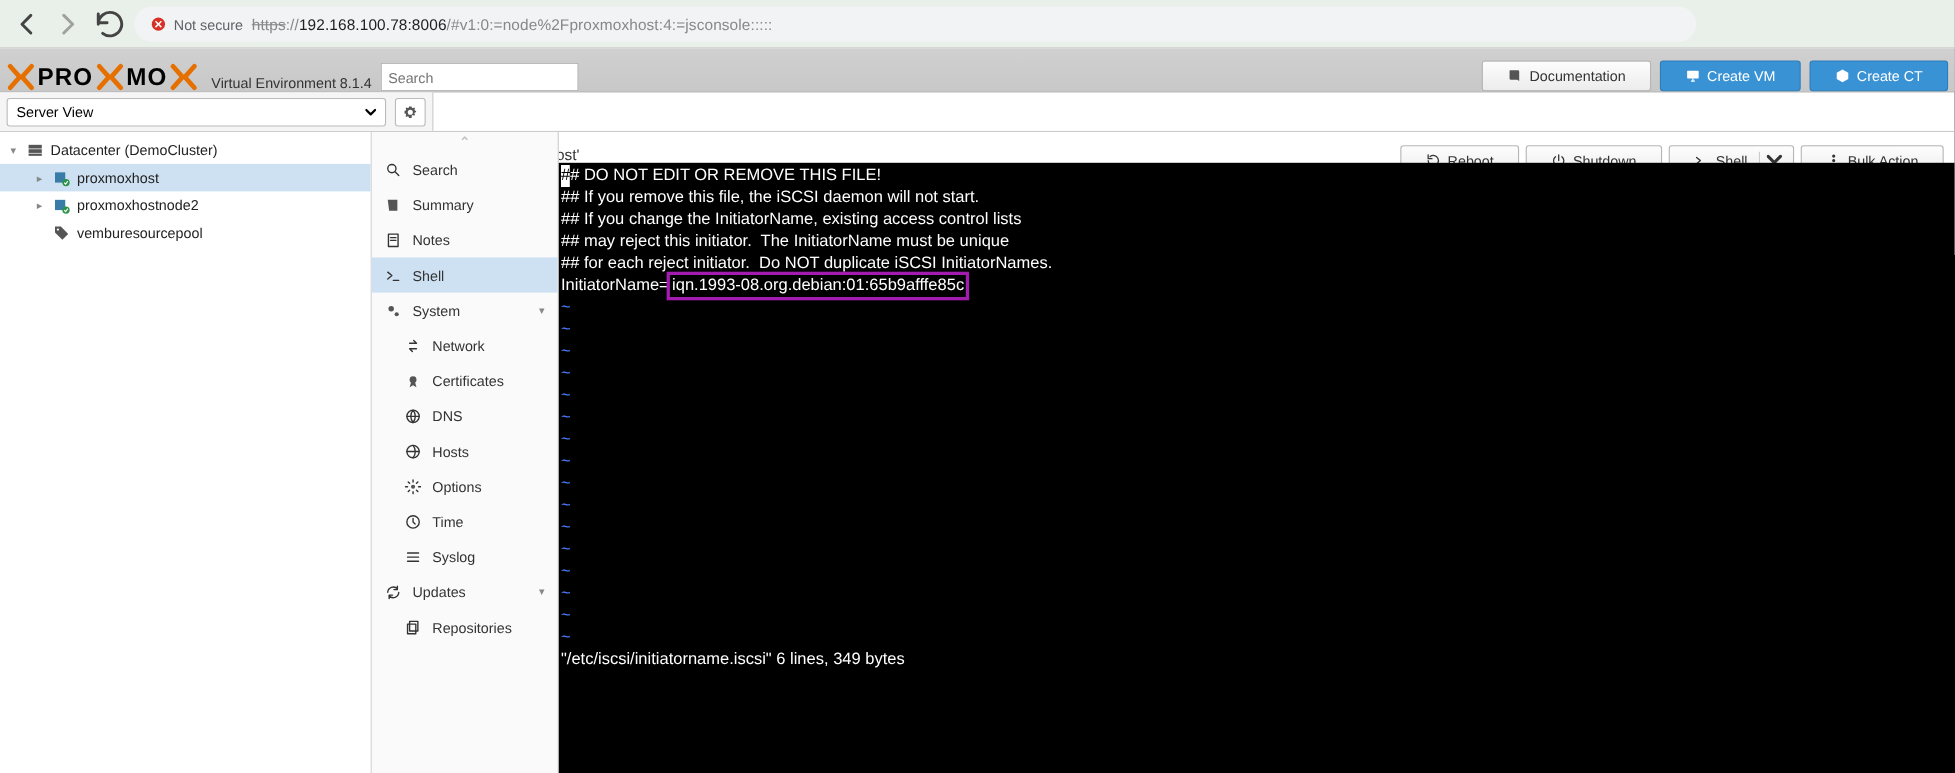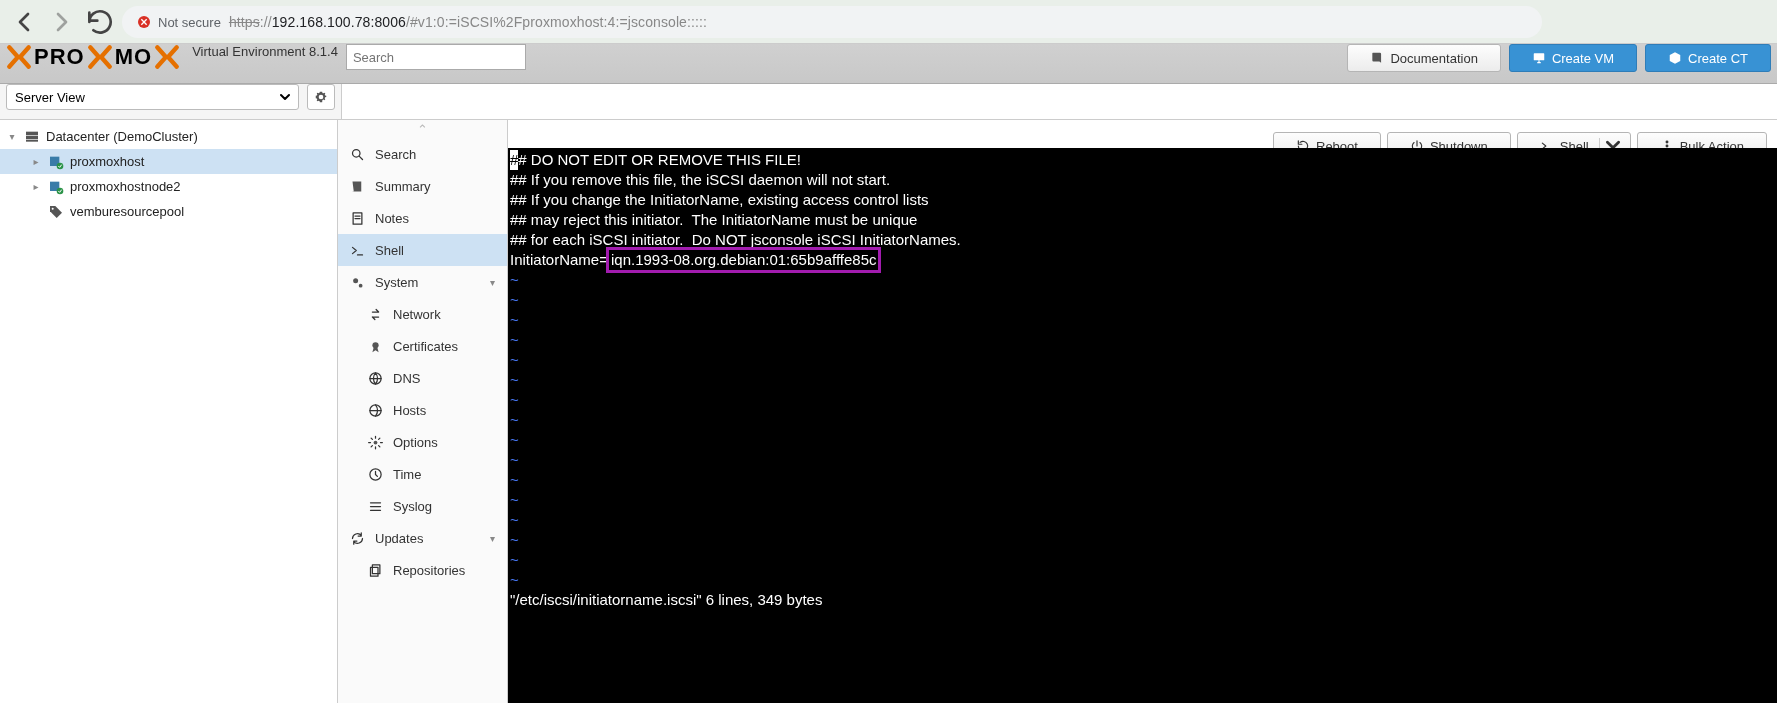--- a/index.html
+++ b/index.html
@@ -10,33 +10,33 @@
 .browser-bar .nav-btn { width: 32px; height: 32px; display:flex; align-items:center; justify-content:center; border:none; background:transparent; color:#444; border-radius:50%; cursor:pointer; font-size:18px; }
 .addr { flex: 1; display:flex; align-items:center; background:#f1f3f4; border-radius: 20px; height:32px; padding: 0 14px; gap:8px; max-width: 1420px;}
 .sec-badge { display:flex; align-items:flex-end; gap:6px; font-size: 13px; color:#5f6368; }
 .sec-badge svg { width:16px; height:16px; }
 .url { font-size: 14px; color:#202124; letter-spacing:0.1px; }
 .url .https { text-decoration: line-through; color:#888; }
 .url .rest { color:#888;}
 .url .host { color:#202124; }
 
 
-.pve-header { display:flex; align-items:flex-start; height:40px; background: linear-gradient(#d0d0d0,#c8c8c8); border-bottom:1px solid #aaa; padding:0 6px; gap:8px;}
+.pve-header { display:flex; align-items:flex-end; height:40px; background: linear-gradient(#d0d0d0,#c8c8c8); border-bottom:1px solid #aaa; padding:0 6px; gap:8px;}
 .pve-logo { display:flex; align-items:center; gap:2px; font-weight:700; font-size:22px; letter-spacing:1px;}
 .pve-logo svg { width:26px; height:26px; }
 .pve-ver { font-size:13px; color:#333; margin-left:4px;}
 .pve-search { height:26px; width:180px; border:1px solid #aaa; background:#fff; padding:0 6px; font-size:13px;}
 .pve-header .spacer { flex:1; }
 .btn { display:inline-flex; align-items:center; gap:6px; border:1px solid #b5b5b5; background: linear-gradient(#fdfdfd,#ececec); color:#333; height:28px; padding:0 22px; border-radius:3px; cursor:pointer; font-size:13px;}
 .btn svg { width:14px; height:14px; }
 .btn.blue { background:#3892d4; border-color:#2f7db8; color:#fff; }
 
 
 .toolbar-row { display:flex; height:36px; border-bottom:1px solid #ccc; }
-.tree-toolbar { width:342px; display:flex; padding:0 6px; gap:8px; border-right:1px solid #ccc; background:#f5f5f5;}
+.tree-toolbar { width:394px; display:flex; align-items:center; padding:0 6px; gap:8px; border-right:1px solid #ccc; background:#f5f5f5;}
 .view-combo { flex:1; display:flex; align-items:center; justify-content:space-between; border:1px solid #bbb; background:#fff; height:26px; padding:0 8px; border-radius:3px; cursor:pointer;}
 .gear { width:28px; height:26px; display:flex; align-items:center; justify-content:center; border:1px solid #bbb; background:#fff; border-radius:3px; cursor:pointer;}
 .node-toolbar { flex:1; display:flex; align-items:flex-start; padding:0 10px; gap:6px; background:#fff;margin-top:48px;}
 .node-title { flex:1; font-size:14px; color:#333;}
 .btn-menu { padding-right:4px; }
 .btn-menu .caret { border-left:1px solid #ccc; padding:0 6px; margin-left:4px;}
 
 
 .main { display:flex; height: calc(100vh - 44px - 40px - 36px); }
 .tree { width:338px; border-right:1px solid #ccc; background:#fff; overflow:auto; padding-top:4px;}
@@ -85,21 +85,21 @@
     </button>
   <div class="addr">
     <span class="sec-badge">
       <svg viewBox="0 0 24 24">
           <circle cx="12" cy="12" r="9" fill="#d93025"></circle>
           <path d="M8 8l8 8M16 8l-8 8" stroke="#fff" stroke-width="2"></path>
         </svg>
       <span>Not secure</span>
     </span>
     <span class="url">
-      <span class="https">https</span><span class="rest">://</span><span class="host">192.168.100.78:8006</span><span class="rest">/#v1:0:=iSCSI%2Fproxmoxhost:4:=jsconsole:::::</span>
+      <span class="https">https</span><span class="rest">://</span><span class="host">192.168.100.78:8006</span><span class="rest">/#v1:0:=node%2Fproxmoxhost:4:=jsconsole:::::</span>
     </span>
   </div>
 </div>
 
 <div class="pve-header">
   <div class="pve-logo">
     <svg viewBox="0 0 24 24">
         <path d="M3 3l8 9-8 9M21 3l-8 9 8 9" stroke="#e57000" stroke-width="4" fill="none" stroke-linecap="round"></path>
       </svg>
     <span style="color:#000">PRO</span>
@@ -328,21 +328,21 @@
         </svg>
         <span>Repositories</span>
       </div>
   </div>
 
   <div class="console">
     <div class="line"><span class="cursor">#</span><span># DO NOT EDIT OR REMOVE THIS FILE!</span></div>
     <div class="line">## If you remove this file, the iSCSI daemon will not start.</div>
     <div class="line">## If you change the InitiatorName, existing access control lists</div>
     <div class="line">## may reject this initiator.  The InitiatorName must be unique</div>
-    <div class="line">## for each iSCSI initiator.  Do NOT jsconsole iSCSI InitiatorNames.</div>
+    <div class="line">## for each reject initiator.  Do NOT duplicate iSCSI InitiatorNames.</div>
     <div class="line"><span>InitiatorName=</span><span class="highlight-box">iqn.1993-08.org.debian:01:65b9afffe85c</span></div>
     <div class="line tilde">~</div>
     <div class="line tilde">~</div>
     <div class="line tilde">~</div>
     <div class="line tilde">~</div>
     <div class="line tilde">~</div>
     <div class="line tilde">~</div>
     <div class="line tilde">~</div>
     <div class="line tilde">~</div>
     <div class="line tilde">~</div>

